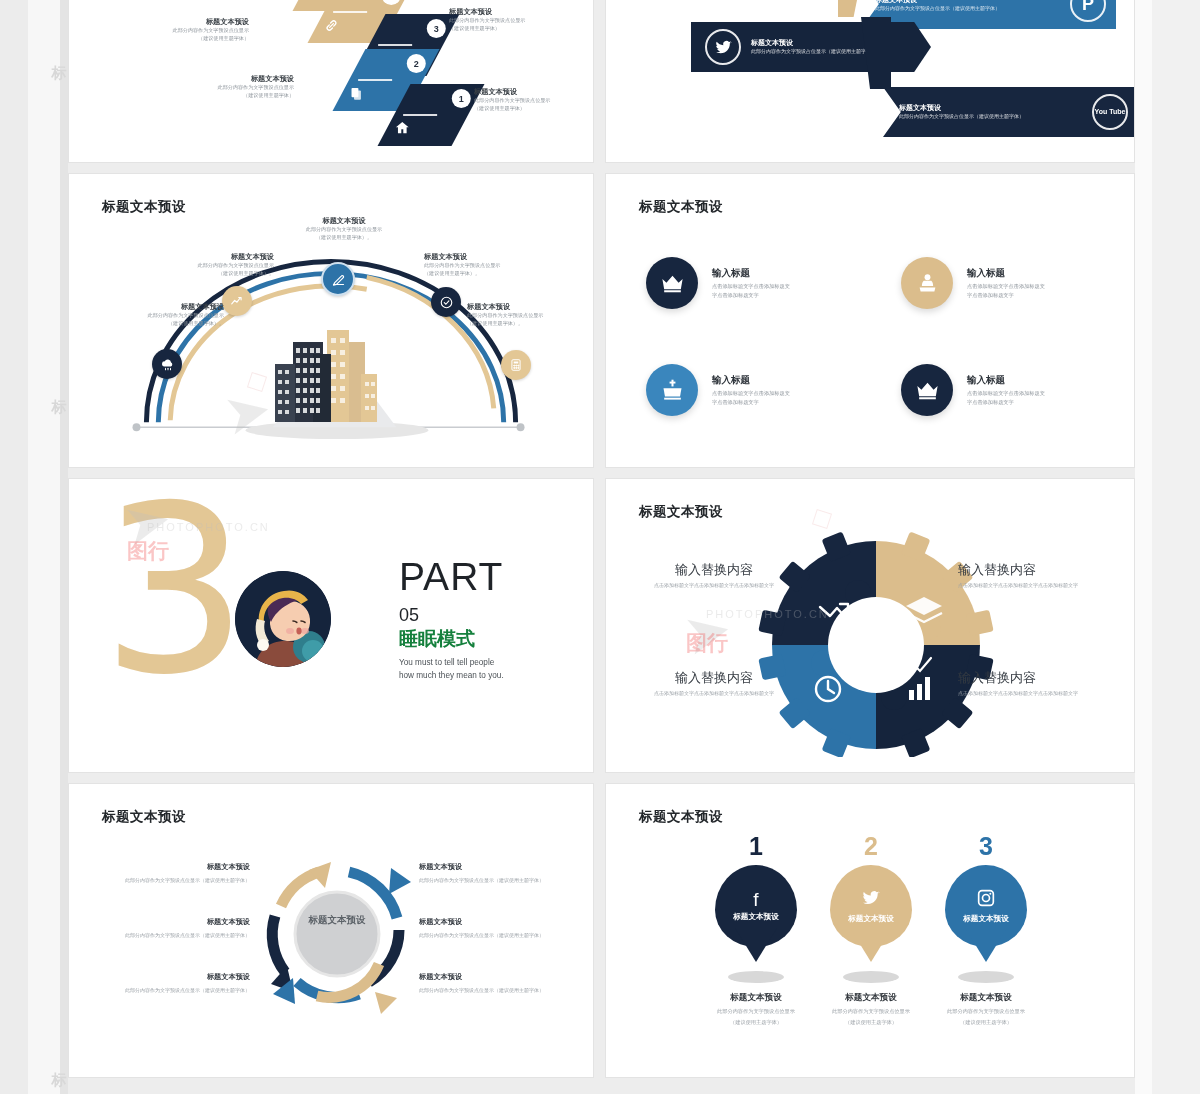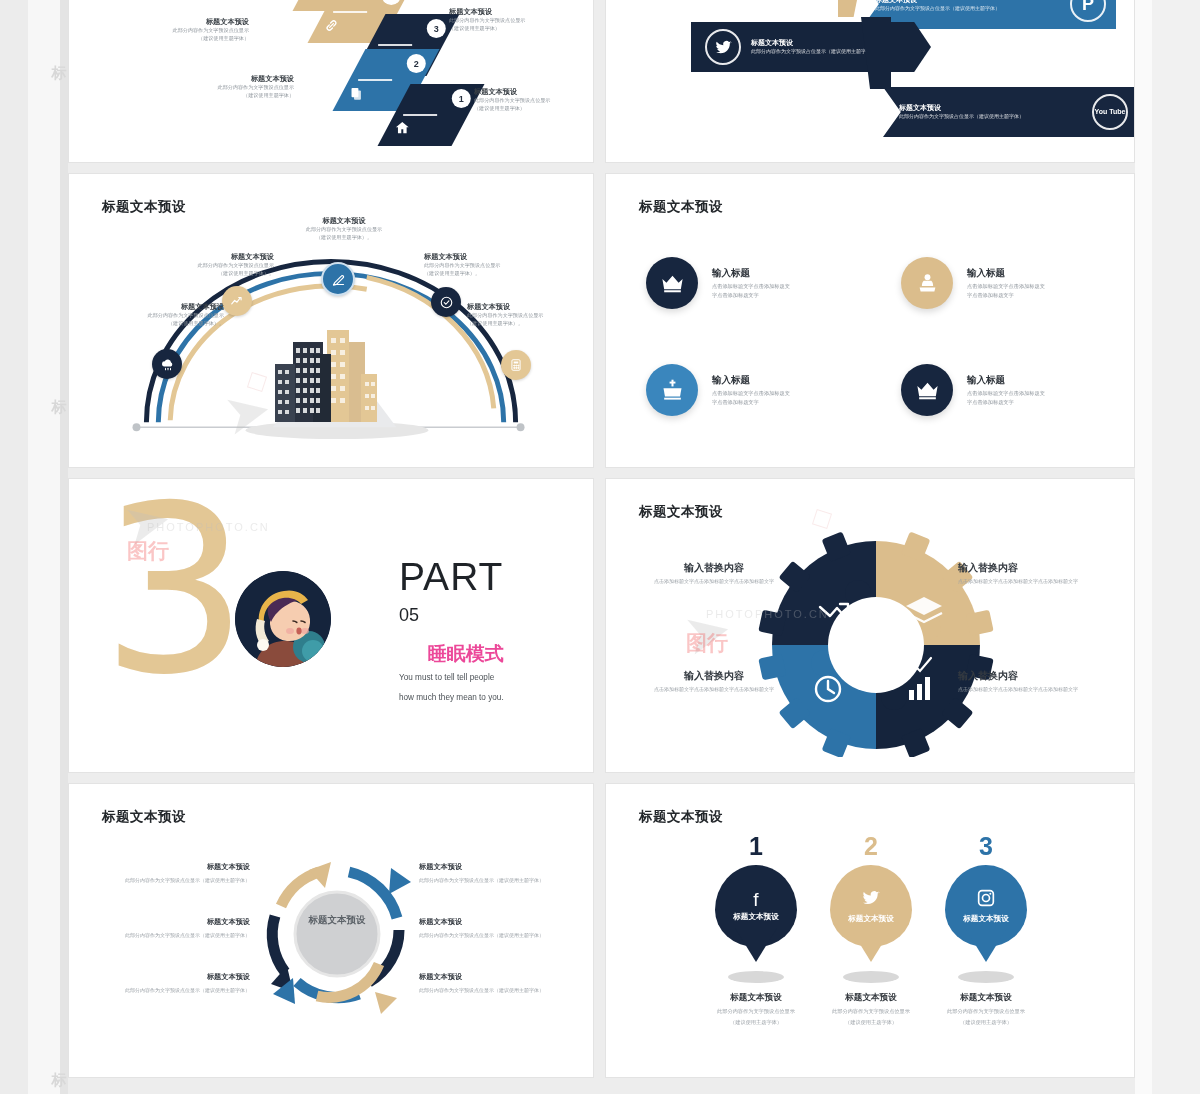--- a/index.html
+++ b/index.html
@@ -95,27 +95,27 @@
     font-size:232px; line-height:1; font-weight:400; color:#e3c795;
     font-family:"DejaVu Sans",sans-serif;
   }
   .avatar{
     position:absolute; left:166px; top:92px; width:96px; height:96px; border-radius:50%;
     overflow:hidden; background:#18243b;
   }
   .partblk{ position:absolute; left:330px; top:78px; }
   .partblk .pw{ font-size:39px; letter-spacing:1px; color:#1f2328; font-weight:400; line-height:1; }
   .partblk .pn{ font-size:18px; color:#1f2328; margin-top:10px; line-height:1; }
-  .partblk .pz{ font-size:19px; color:#ec4899; font-weight:700; margin-top:20px; line-height:1.1;text-align:right; }
+  .partblk .pz{ font-size:19px; color:#15803d; font-weight:700; margin-top:5px; line-height:1.1; }
   .partblk .pe{ font-size:8.2px; color:#4c5257; margin-top:7px; line-height:1.5; }
 
   
   .gwrap{ position:absolute; left:150px; top:48px; width:240px; height:230px; }
   .glab{ position:absolute; }
-  .glab .h{ font-size:10px; font-weight:700; color:#343a41; }
+  .glab .h{ font-size:13px; font-weight:400; color:#343a41; }
   .glab .p{ font-size:5px; color:#9aa0a6; line-height:1.55; margin-top:3px; }
 
   
   .swirl{ position:absolute; left:188px; top:70px; width:160px; height:160px; }
   .slab{ position:absolute; width:126px; }
   .slab .h{ font-size:7.2px; font-weight:700; color:#343a41; }
   .slab .p{ font-size:5px; color:#9aa0a6; line-height:1.6; margin-top:4px; }
 
   
   .pincol{ position:absolute; top:50px; width:120px; text-align:center; }
@@ -523,21 +523,21 @@
             <ellipse cx="55" cy="60" rx="4" ry="3" fill="#f0a6a0" opacity=".7"></ellipse>
             <ellipse cx="64" cy="60" rx="2.6" ry="3.4" fill="#c45f55"></ellipse>
           </svg>
         </div>
 
         <div class="partblk">
           <div class="pw">PART</div>
           <div class="pn">05</div>
           <div class="pz">睡眠模式</div>
           <div class="pe">You must to tell tell people</div>
-          <div class="pe" style="margin-top:8px">how much they mean to you.</div>
+          <div class="pe" style="margin-top:1px">how much they mean to you.</div>
         </div>
 
         <div class="wm" style="left:55px; top:10px;">
             <span class="bird">➤</span>
           </div>
         <div class="wm" style="left:58px; top:58px;"><span class="cn">图行</span></div>
         <div class="wm" style="left:78px; top:38px;"><span class="tw">PHOTOPHOTO.CN</span></div>
       </div>
 
       <div class="slide r">

